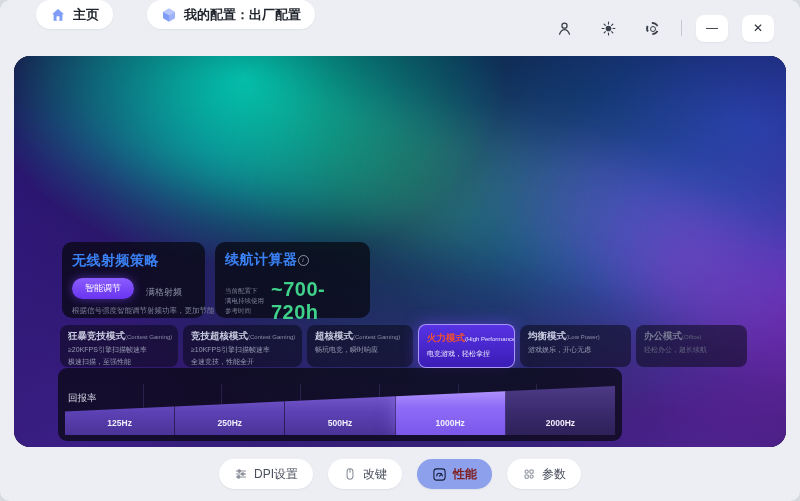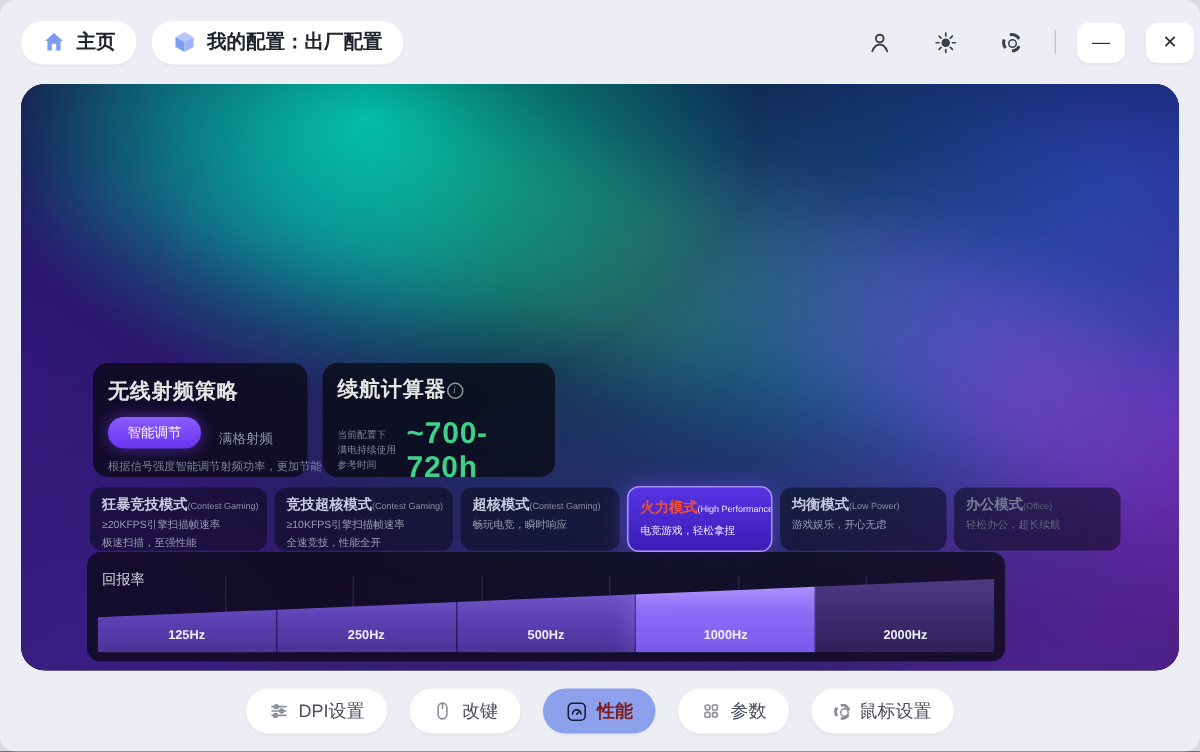--- a/index.html
+++ b/index.html
@@ -1,21 +1,21 @@
 <!DOCTYPE html>
 <html><head>
 <meta charset="utf-8">
 <style>
   * { margin:0; padding:0; box-sizing:border-box; }
   html,body { width:800px; height:501px; font-family:"Liberation Sans","DejaVu Sans",sans-serif; }
   body { background:#d7dade; }
   .window { position:relative; width:800px; height:501px; background:#eceef3; border-radius:10px; overflow:hidden; }
 
   
-  .titlebar { position:absolute; top:0; left:0; right:0; height:56px; display:flex; align-items:center; padding:0 4px; }
+  .titlebar { position:absolute; top:0; left:0; right:0; height:56px; display:flex; padding:0 26px;gap:24px; }
   .tb-pill { display:flex; align-items:center; gap:7px; background:#ffffff; border-radius:15px; height:29px; padding:0 14px;
              font-size:13px; font-weight:bold; color:#1f232b; margin-left:10px; box-shadow:0 1px 2px rgba(40,50,80,.06); }
   .tb-right { margin-left:auto; display:flex; align-items:center; gap:14px; }
   .tb-ico { width:30px; height:30px; display:flex; align-items:center; justify-content:center; color:#3a3f4a; border-radius:8px; }
   .tb-sep { width:1px; height:16px; background:#c6c9d1; }
   .tb-btn { width:32px; height:27px; background:#ffffff; border-radius:8px; display:flex; align-items:center; justify-content:center;
             font-size:12px; color:#2a2e37; box-shadow:0 1px 2px rgba(40,50,80,.06); }
 
   
   .stage { position:absolute; left:14px; right:14px; top:56px; height:391px; border-radius:16px; overflow:hidden; background:#090a16; }
@@ -31,21 +31,21 @@
       linear-gradient(160deg,#0a0b1a 0%, #0a0c20 50%, #0b0d22 100%); }
   .band1 { position:absolute; left:-8%; top:14%; width:120%; height:130px; transform:rotate(15deg); filter:blur(26px);
     background:linear-gradient(90deg, rgba(0,0,0,0) 4%, rgba(0,255,214,0.30) 30%, rgba(110,230,130,0.22) 52%, rgba(0,150,255,0.26) 74%, rgba(0,0,0,0) 96%); }
   .band2 { position:absolute; right:-14%; top:34%; width:60%; height:110px; transform:rotate(28deg); filter:blur(24px);
     background:linear-gradient(90deg, rgba(0,0,0,0), rgba(255,40,230,0.25) 55%, rgba(0,0,0,0)); }
 
   .glass { position:absolute; background:rgba(7,7,14,0.72); border-radius:10px; }
 
   
   .rf { left:48px; top:186px; width:143px; height:76px; padding:10px 8px 8px 10px; }
-  .panel-title { font-size:14px; font-weight:bold; color:#e5e5e5; letter-spacing:.5px; }
+  .panel-title { font-size:14px; font-weight:bold; color:#3b82f6; letter-spacing:.5px; }
   .rf-row { display:flex; align-items:flex-end; gap:12px; margin-top:8px; }
   .smart-pill { background:linear-gradient(180deg,#8a5cff,#6a34f0); color:#fff; font-size:9px; border-radius:11px;
                 padding:4px 13px; box-shadow:0 0 10px rgba(122,70,255,.55); white-space:nowrap; }
   .fullrf { font-size:9px; color:#8e92a8; white-space:nowrap; }
   .rf-desc { margin-top:7px; font-size:7.5px; color:#7d819a; white-space:nowrap; }
 
   
   .bat { left:201px; top:186px; width:155px; height:76px; padding:9px 10px 8px 10px; }
   .bat-head { display:flex; align-items:center; justify-content:flex-start; }
   .info-ico { width:11px; height:11px; border:1px solid #8f93a6; border-radius:50%; color:#8f93a6; font-size:7px;
@@ -62,21 +62,21 @@
   .m-line { font-size:7px; color:#989cb4; margin-top:2px; white-space:nowrap; }
   .mode.w1{width:118px}.mode.w2{width:119px}.mode.w3{width:106px}
   .mode.sel { width:97px; background:linear-gradient(180deg,#5733e4,#3a1cb6); border:1px solid rgba(186,170,255,.85);
               box-shadow:0 0 16px rgba(112,70,255,.55); height:44px; margin-top:-1px; padding-top:7px; }
   .mode.sel .m-name { color:#f4502e; }
   .mode.sel .m-tag { color:#e6e2ff; }
   .mode.sel .m-line { color:#f0eeff; margin-top:4px; }
   .mode.w5{width:111px}.mode.dim .m-name{color:#787b94}.mode.dim .m-tag{color:#5f6278}.mode.dim .m-line{color:#636680}
 
   
-  .poll { left:44px; top:312px; width:612px; height:73px; border-radius:9px; padding:12px 10px; }
+  .poll { left:44px; top:312px; width:564px; height:73px; border-radius:9px; padding:24px 10px; }
   .poll-label { font-size:9.5px; color:#d4d7e6; }
   .ramp-box { position:absolute; left:7px; right:7px; bottom:6px; height:51px; }
   .ramp-lines { position:absolute; inset:0; display:flex; }
   .ramp-lines div { flex:1; border-right:1px solid rgba(150,130,220,0.18); }
   .ramp-lines div:last-child { border-right:none; }
   .ramp { position:absolute; inset:0; display:flex; clip-path:polygon(0 54%, 100% 4%, 100% 100%, 0 100%); }
   .seg { flex:1; display:flex; align-items:flex-end; justify-content:center; padding-bottom:7px;
          font-size:8.5px; font-weight:bold; color:#f0eefc; border-right:1px solid rgba(12,6,30,.55); }
   .seg.mid { background:linear-gradient(180deg,#8266d8 0%, #5c41b4 55%, #4a3398 100%); }
   .seg.hot { background:linear-gradient(180deg,#bda1ff 0%, #8f6cf7 45%, #7b57ea 100%); box-shadow:0 0 18px rgba(160,125,255,.5); }
@@ -267,21 +267,15 @@
       <span class="nav-ico">
         <svg width="14" height="14" viewBox="0 0 24 24" fill="none" stroke="#8b909c" stroke-width="1.8">
             <circle cx="8" cy="8" r="2.8"></circle>
             <rect x="13.6" y="5.2" width="5.6" height="5.6" rx="1.2"></rect>
             <rect x="5.2" y="13.6" width="5.6" height="5.6" rx="1.2"></rect>
             <circle cx="16.4" cy="16.4" r="2.8"></circle>
           </svg>
       </span>
       <span>参数</span>
     </div>
-    <div class="nav-pill">
-      <span class="nav-ico" style="color:#8b909c">
-          <span class="gear-dash" style="width:11px;height:11px;border-width:2px"></span>
-        </span>
-      <span>鼠标设置</span>
-    </div>
   </div>
 
 </div>
 
 </body></html>

